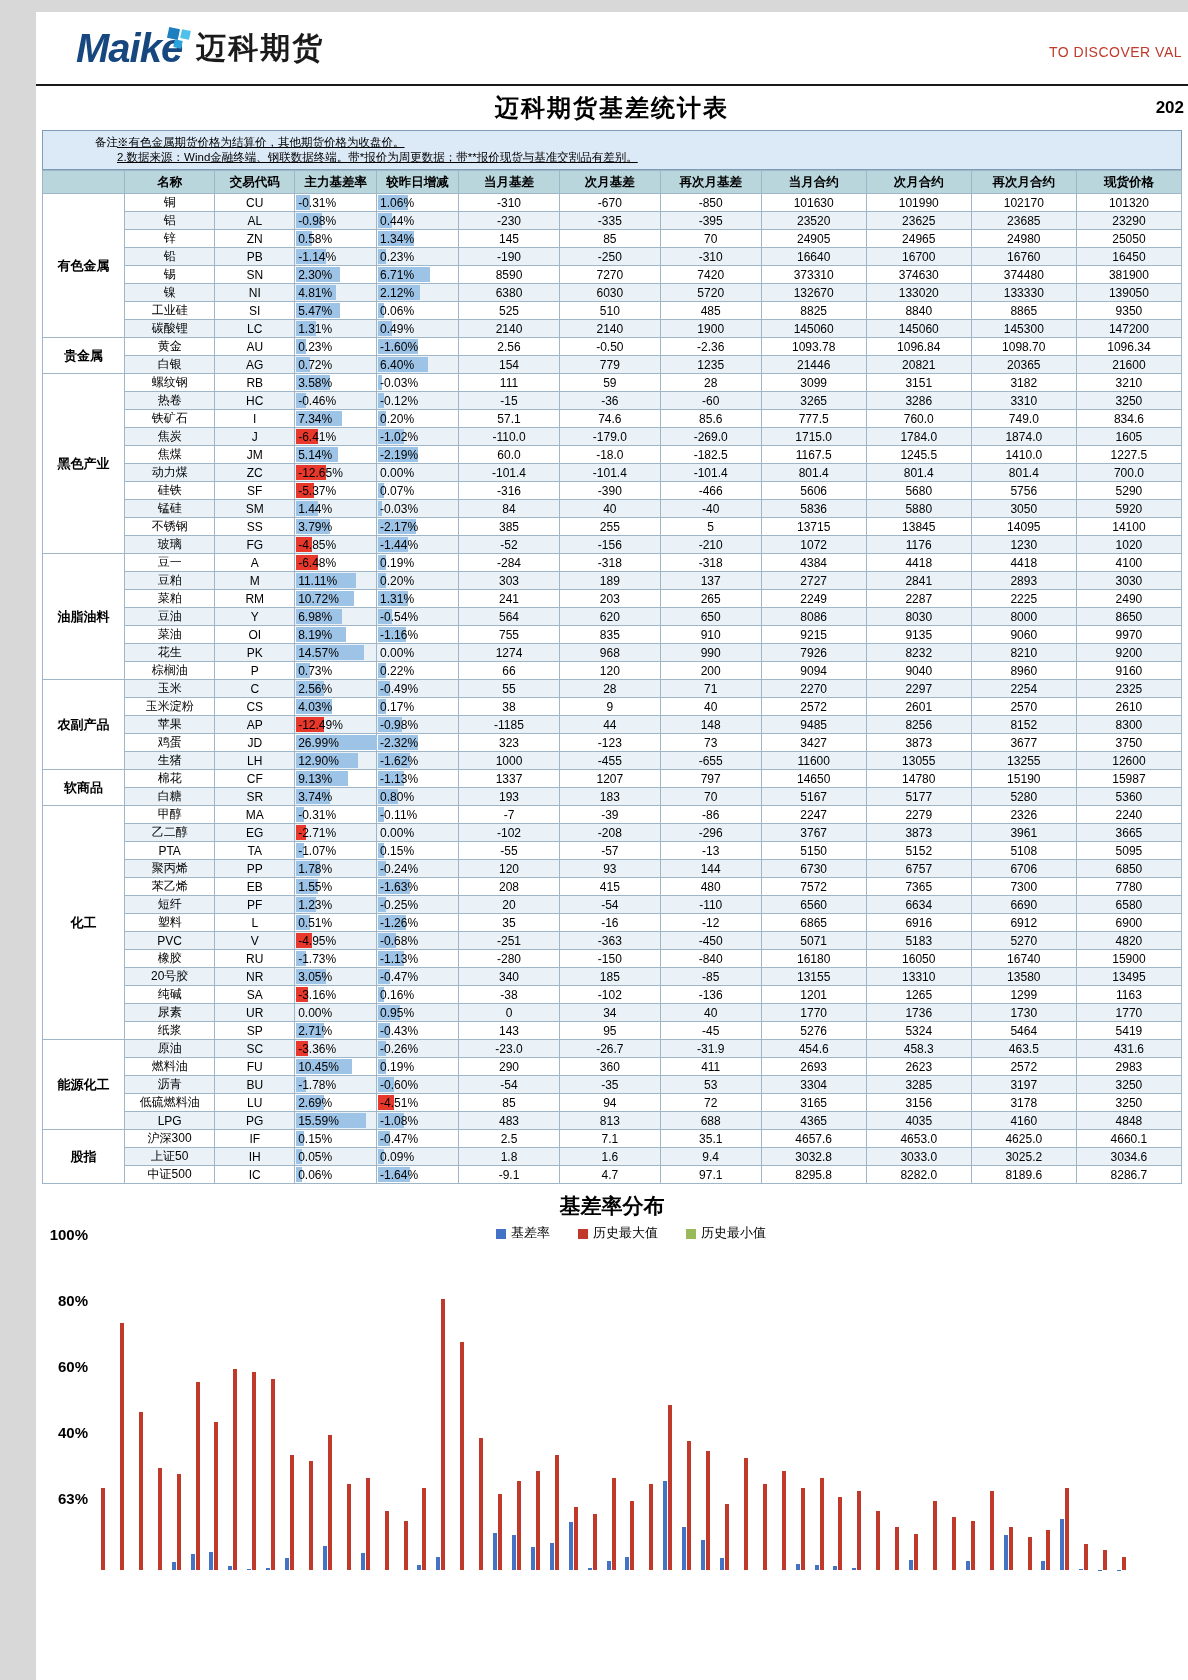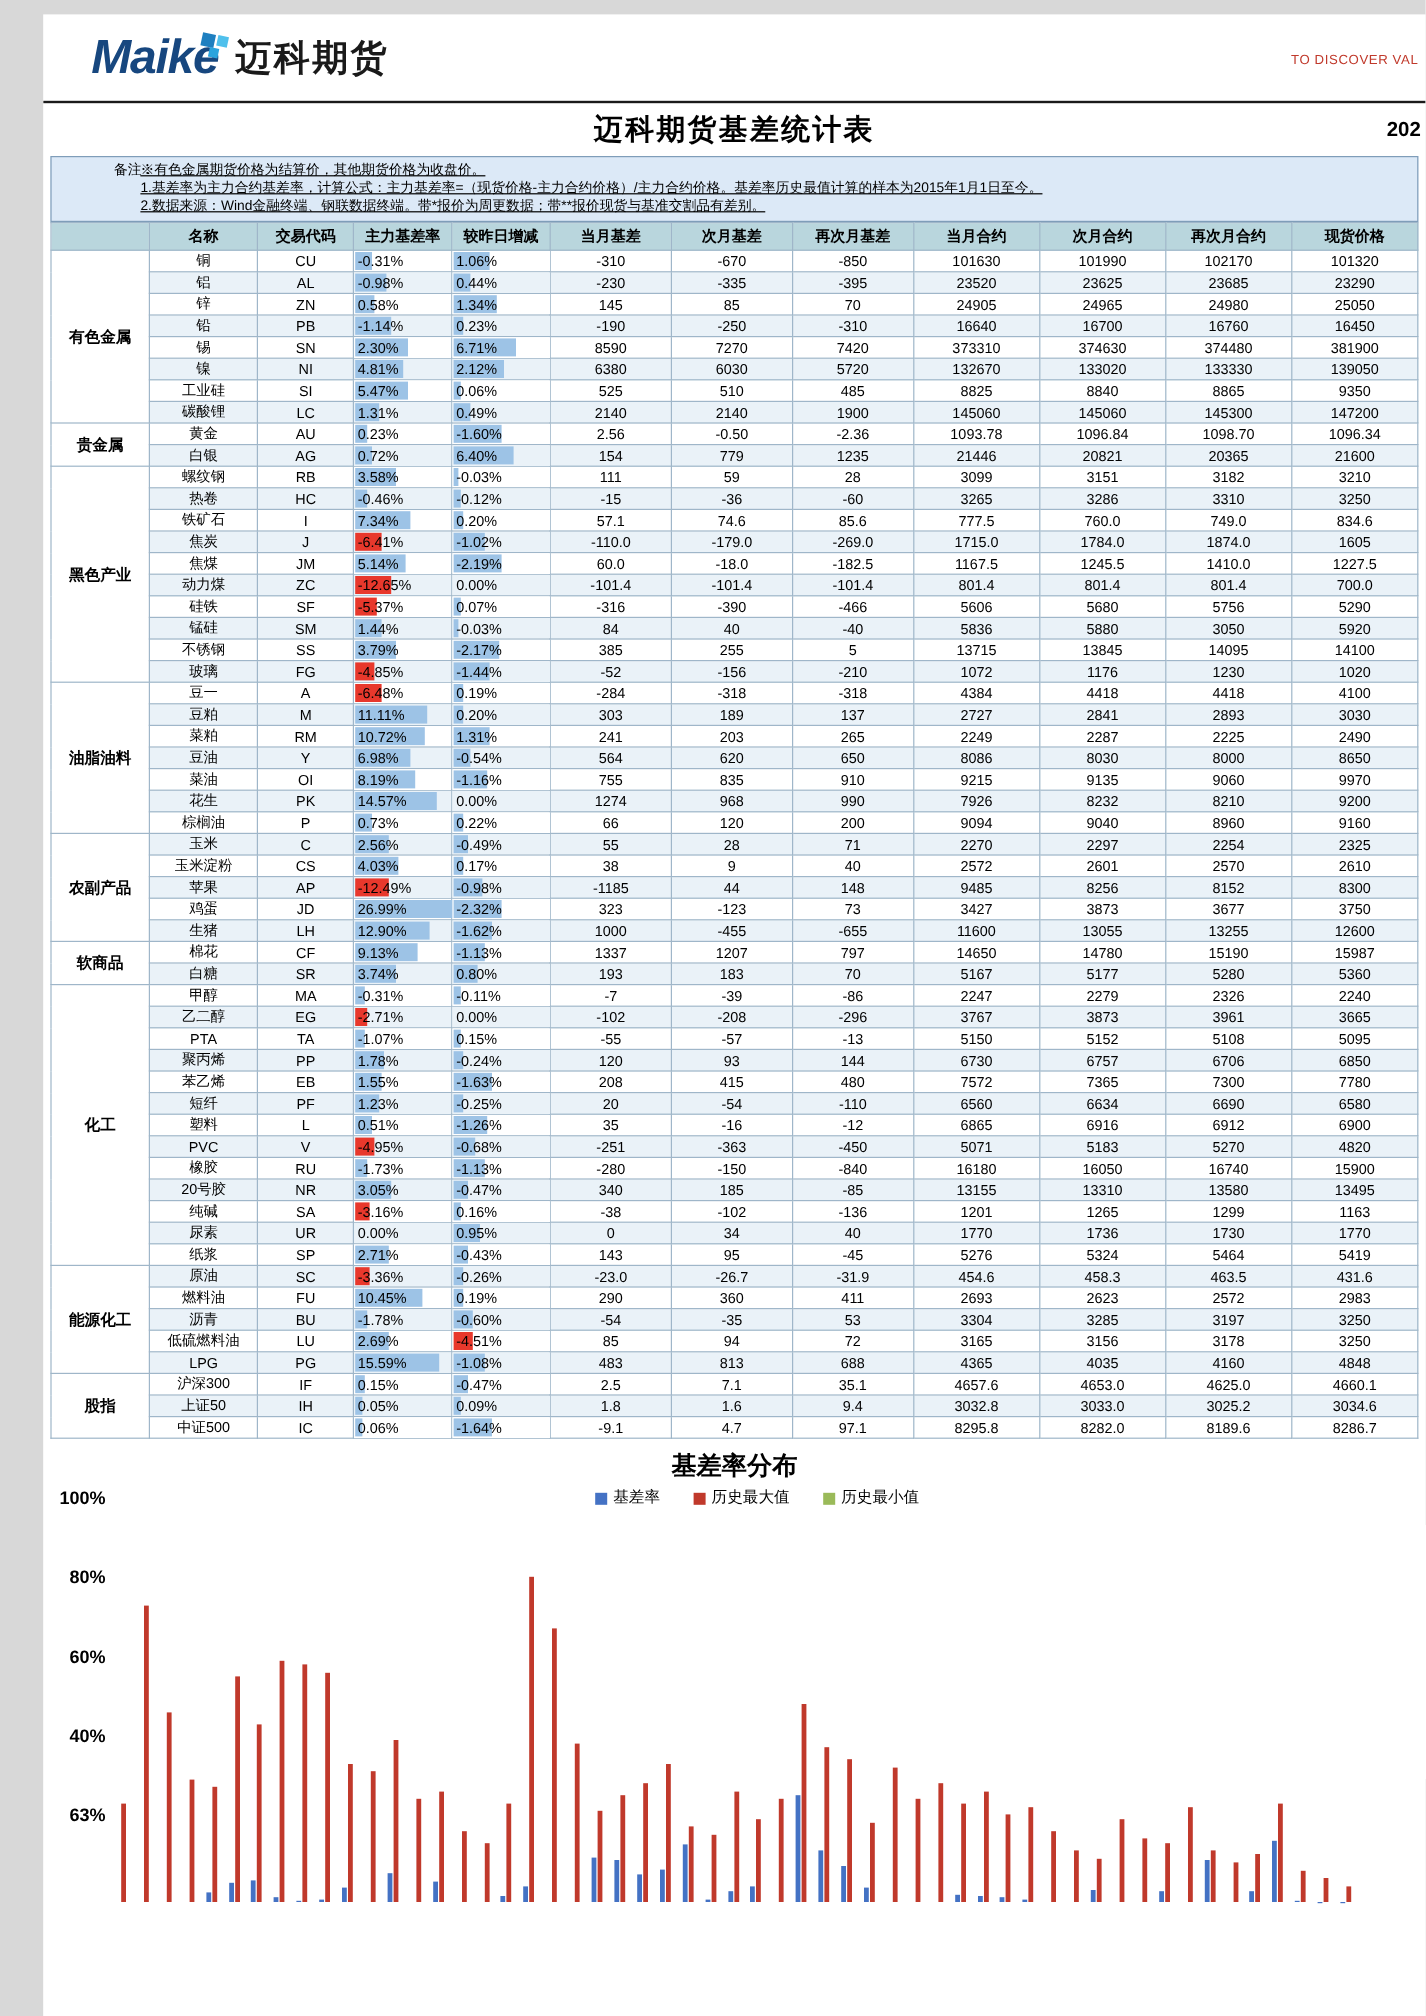--- a/index.html
+++ b/index.html
@@ -18,21 +18,21 @@
   .logo-mark{
     font-size:40px;font-weight:bold;font-style:italic;color:#17477f;
     letter-spacing:-1px;font-family:"Liberation Sans",sans-serif;
   }
   .logo-sq{position:absolute;left:92px;top:2px;width:26px;height:22px;}
   .logo-sq i{position:absolute;display:block;background:#2aa3dd;transform:rotate(12deg);}
   .logo-sq i:nth-child(1){width:11px;height:11px;left:0;top:0;background:#1e7fc0;}
   .logo-sq i:nth-child(2){width:9px;height:9px;left:13px;top:2px;background:#4fc0ec;}
   .logo-sq i:nth-child(3){width:8px;height:8px;left:6px;top:12px;background:#2aa3dd;}
   .logo-cn{font-size:30px;font-weight:bold;color:#1a1a1a;margin-left:14px;letter-spacing:2px;}
-  .slogan{position:absolute;right:6px;top:32px;font-size:11px;color:#c0392b;letter-spacing:.5px;white-space:nowrap;}
+  .slogan{position:absolute;right:6px;top:32px;font-size:14px;color:#c0392b;letter-spacing:.5px;white-space:nowrap;}
   
   .title-row{position:relative;height:42px;}
   .doc-title{
     position:absolute;left:0;right:0;top:6px;text-align:center;
     font-size:24px;font-weight:bold;color:#000;letter-spacing:2px;
   }
   .doc-date{position:absolute;right:4px;top:12px;font-size:17px;font-weight:bold;color:#000;white-space:nowrap;}
   
   .notes{
     margin:2px 6px 0 6px;background:#dce9f7;border:1px solid #7f9db9;
@@ -88,21 +88,20 @@
   </div>
 
   <div class="title-row">
     <div class="doc-title">迈科期货基差统计表</div>
     <div class="doc-date">202</div>
   </div>
 
   <div class="notes">
     <span class="nlabel">备注：</span>
     <div>※有色金属期货价格为结算价，其他期货价格为收盘价。</div>
-    <div>1.基差率为主力合约基差率，计算公式：主力基差率=（现货价格-主力合约价格）/主力合约价格。基差率历史最值计算的样本为2015年1月1日至今。</div>
     <div>2.数据来源：Wind金融终端、钢联数据终端。带*报价为周更数据；带**报价现货与基准交割品有差别。</div>
   </div>
 
   <table>
     <colgroup>
       <col style="width:78px">
         <col style="width:86px">
         <col style="width:76px">
       <col style="width:78px">
         <col style="width:78px">

